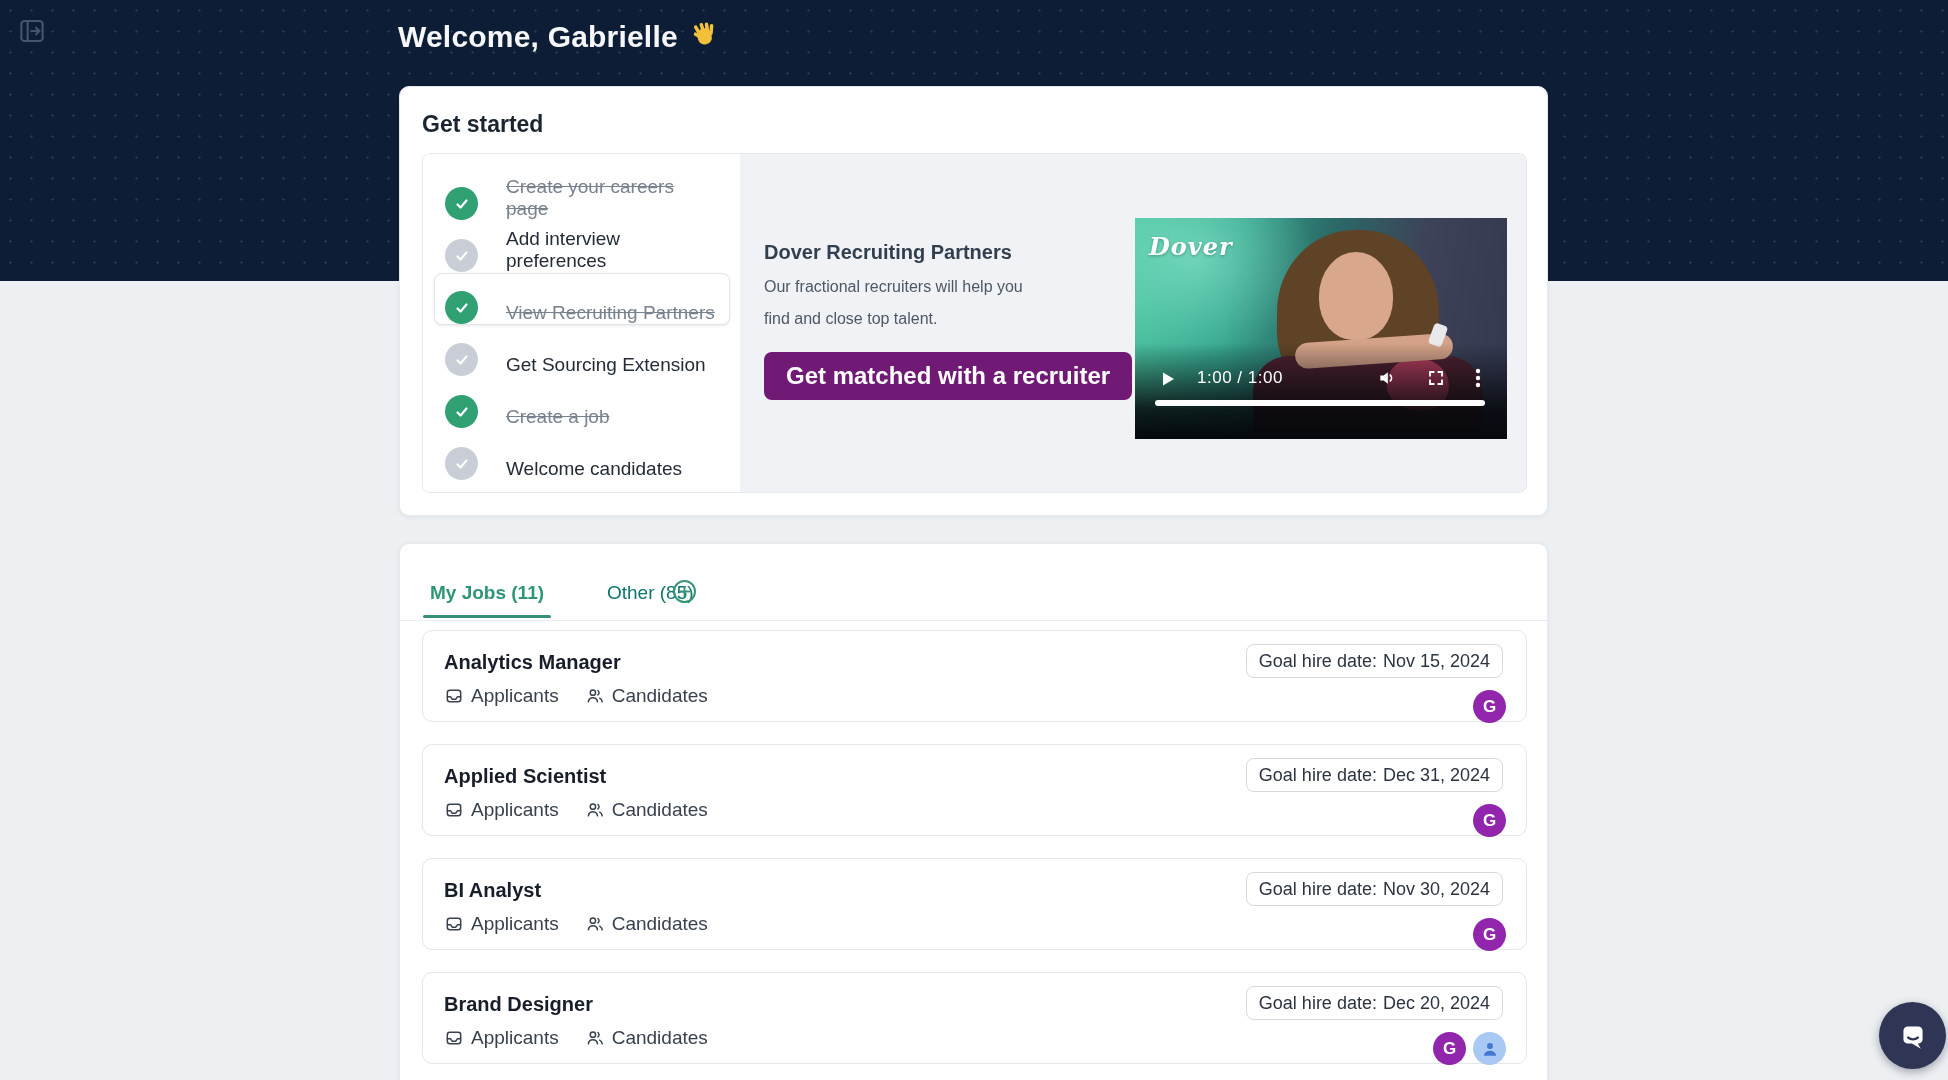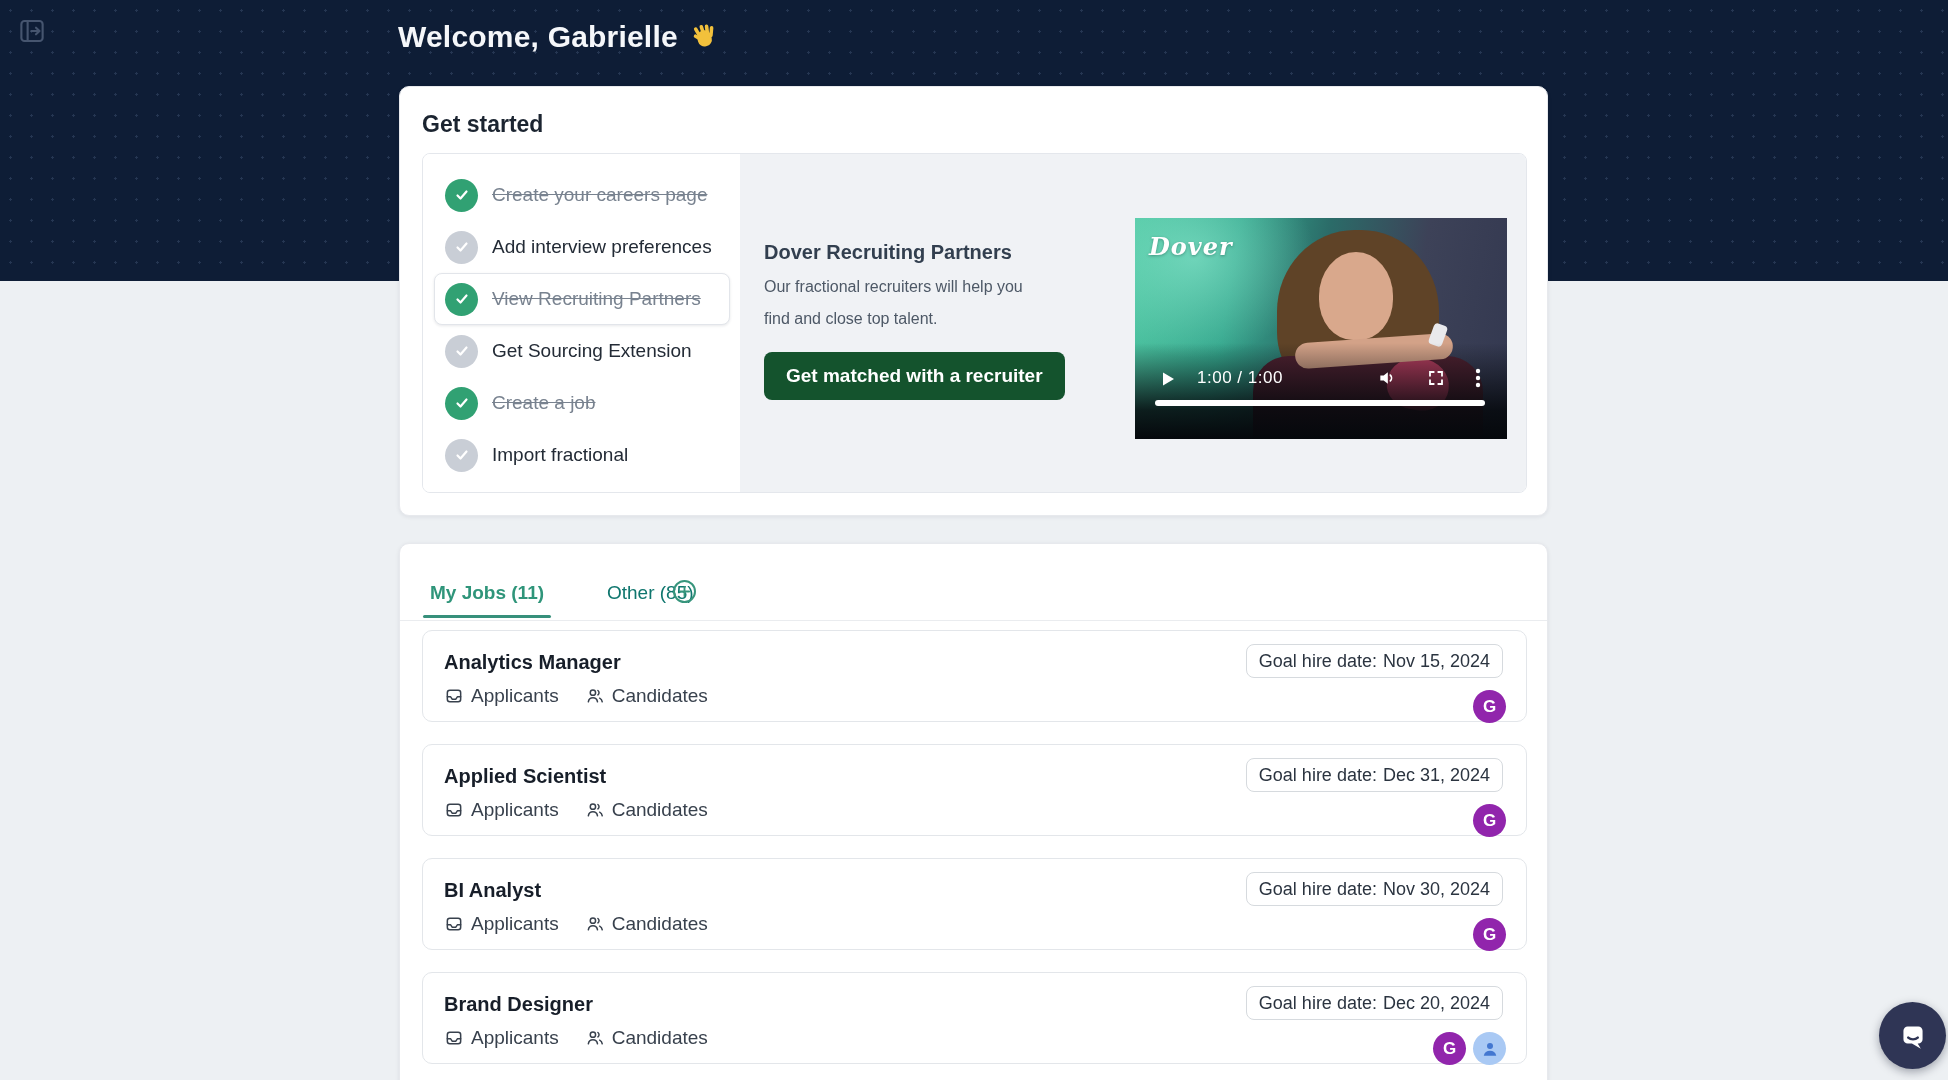--- a/index.html
+++ b/index.html
@@ -16,21 +16,21 @@
     background-color:#0e1d36;
     background-image:radial-gradient(rgba(130,155,195,.20) 1.3px, transparent 1.4px);
     background-size:21px 21px;
   }
   .sidebar-toggle {
     position:absolute; left:16px; top:15px; width:32px; height:32px;
     display:flex; align-items:center; justify-content:center; cursor:pointer;
   }
   .page-title {
     position:absolute; left:398px; top:20px;
-    display:flex; align-items:center; gap:12px;
+    display:flex; gap:12px;
     font-size:30px; font-weight:bold; color:#f5f7fa; letter-spacing:.2px;
   }
   
   .card {
     position:absolute; background:#fff; border:1px solid #e7e9ed;
     border-radius:10px; box-shadow:0 1px 4px rgba(20,30,50,.08);text-decoration:underline;
   }
   .card-get-started { left:399px; top:86px; width:1149px; height:430px; }
   .card-jobs { left:399px; top:543px; width:1149px; height:560px; }
   .card-heading {
@@ -38,21 +38,21 @@
     font-size:23px; font-weight:bold; color:#1b2430;
   }
   
   .gs-panel {
     position:absolute; left:22px; top:66px; width:1105px; height:340px;
     border:1px solid #e4e7ec; border-radius:8px; overflow:hidden; display:flex;
   }
   .check-col { width:317px; background:#fff; padding-top:15px; flex:none; }
   .check-item {
     height:52px; margin:0 10px 0 11px; padding:0 10px;
-    display:flex; align-items:center; gap:14px;
+    display:flex; align-items:flex-end; gap:28px;
     border-radius:8px; border:1px solid transparent; cursor:pointer;
   }
   .check-item.highlighted {
     background:#fff; border:1px solid #e2e5ea;
     box-shadow:0 1px 3px rgba(20,30,50,.10);
   }
   .check-circle {
     width:33px; height:33px; border-radius:50%; flex:none;
     display:flex; align-items:center; justify-content:center;
   }
@@ -65,22 +65,22 @@
   .promo-heading {
     position:absolute; left:24px; top:87px;
     font-size:20px; font-weight:bold; color:#323f4f;
   }
   .promo-body {
     position:absolute; left:24px; top:117px;
     font-size:16px; line-height:32px; color:#4d5866;
   }
   .cta-button {
     position:absolute; left:24px; top:198px; height:48px; padding:0 22px;
-    background:#14532d; border:none; border-radius:8px;
-    color:#fff; font-size:19px; font-weight:bold; font-family:inherit;
+    background:#701a75; border:none; border-radius:8px;
+    color:#fff; font-size:24px; font-weight:bold; font-family:inherit;
     cursor:pointer;
   }
   
   .video {
     position:absolute; left:395px; top:64px; width:372px; height:221px;
     border-radius:0; overflow:hidden; cursor:pointer;
     background:linear-gradient(100deg,#4fc6a2 0%,#35a78d 26%,#2b6b68 48%,#3d4258 72%,#333850 100%);
   }
   .video .glow {
     position:absolute; left:-60px; top:-60px; width:240px; height:200px;
@@ -257,21 +257,21 @@
         </span>
         <span class="check-label">Create a job</span>
       </div>
 
       <div class="check-item">
         <span class="check-circle todo">
           <svg width="16" height="16" viewBox="0 0 16 16">
               <path d="M3.5 8.5l3 3 6-7" fill="none" stroke="#fff" stroke-width="2.2" stroke-linecap="round" stroke-linejoin="round"></path>
             </svg>
         </span>
-        <span class="check-label">Import fractional</span>
+        <span class="check-label">Welcome candidates</span>
       </div>
     </div>
 
     <div class="promo-col">
       <div class="promo-heading">Dover Recruiting Partners</div>
       <div class="promo-body">
         <div>Our fractional recruiters will help you</div>
         <div>find and close top talent.</div>
       </div>
       <button class="cta-button">Get matched with a recruiter</button>

